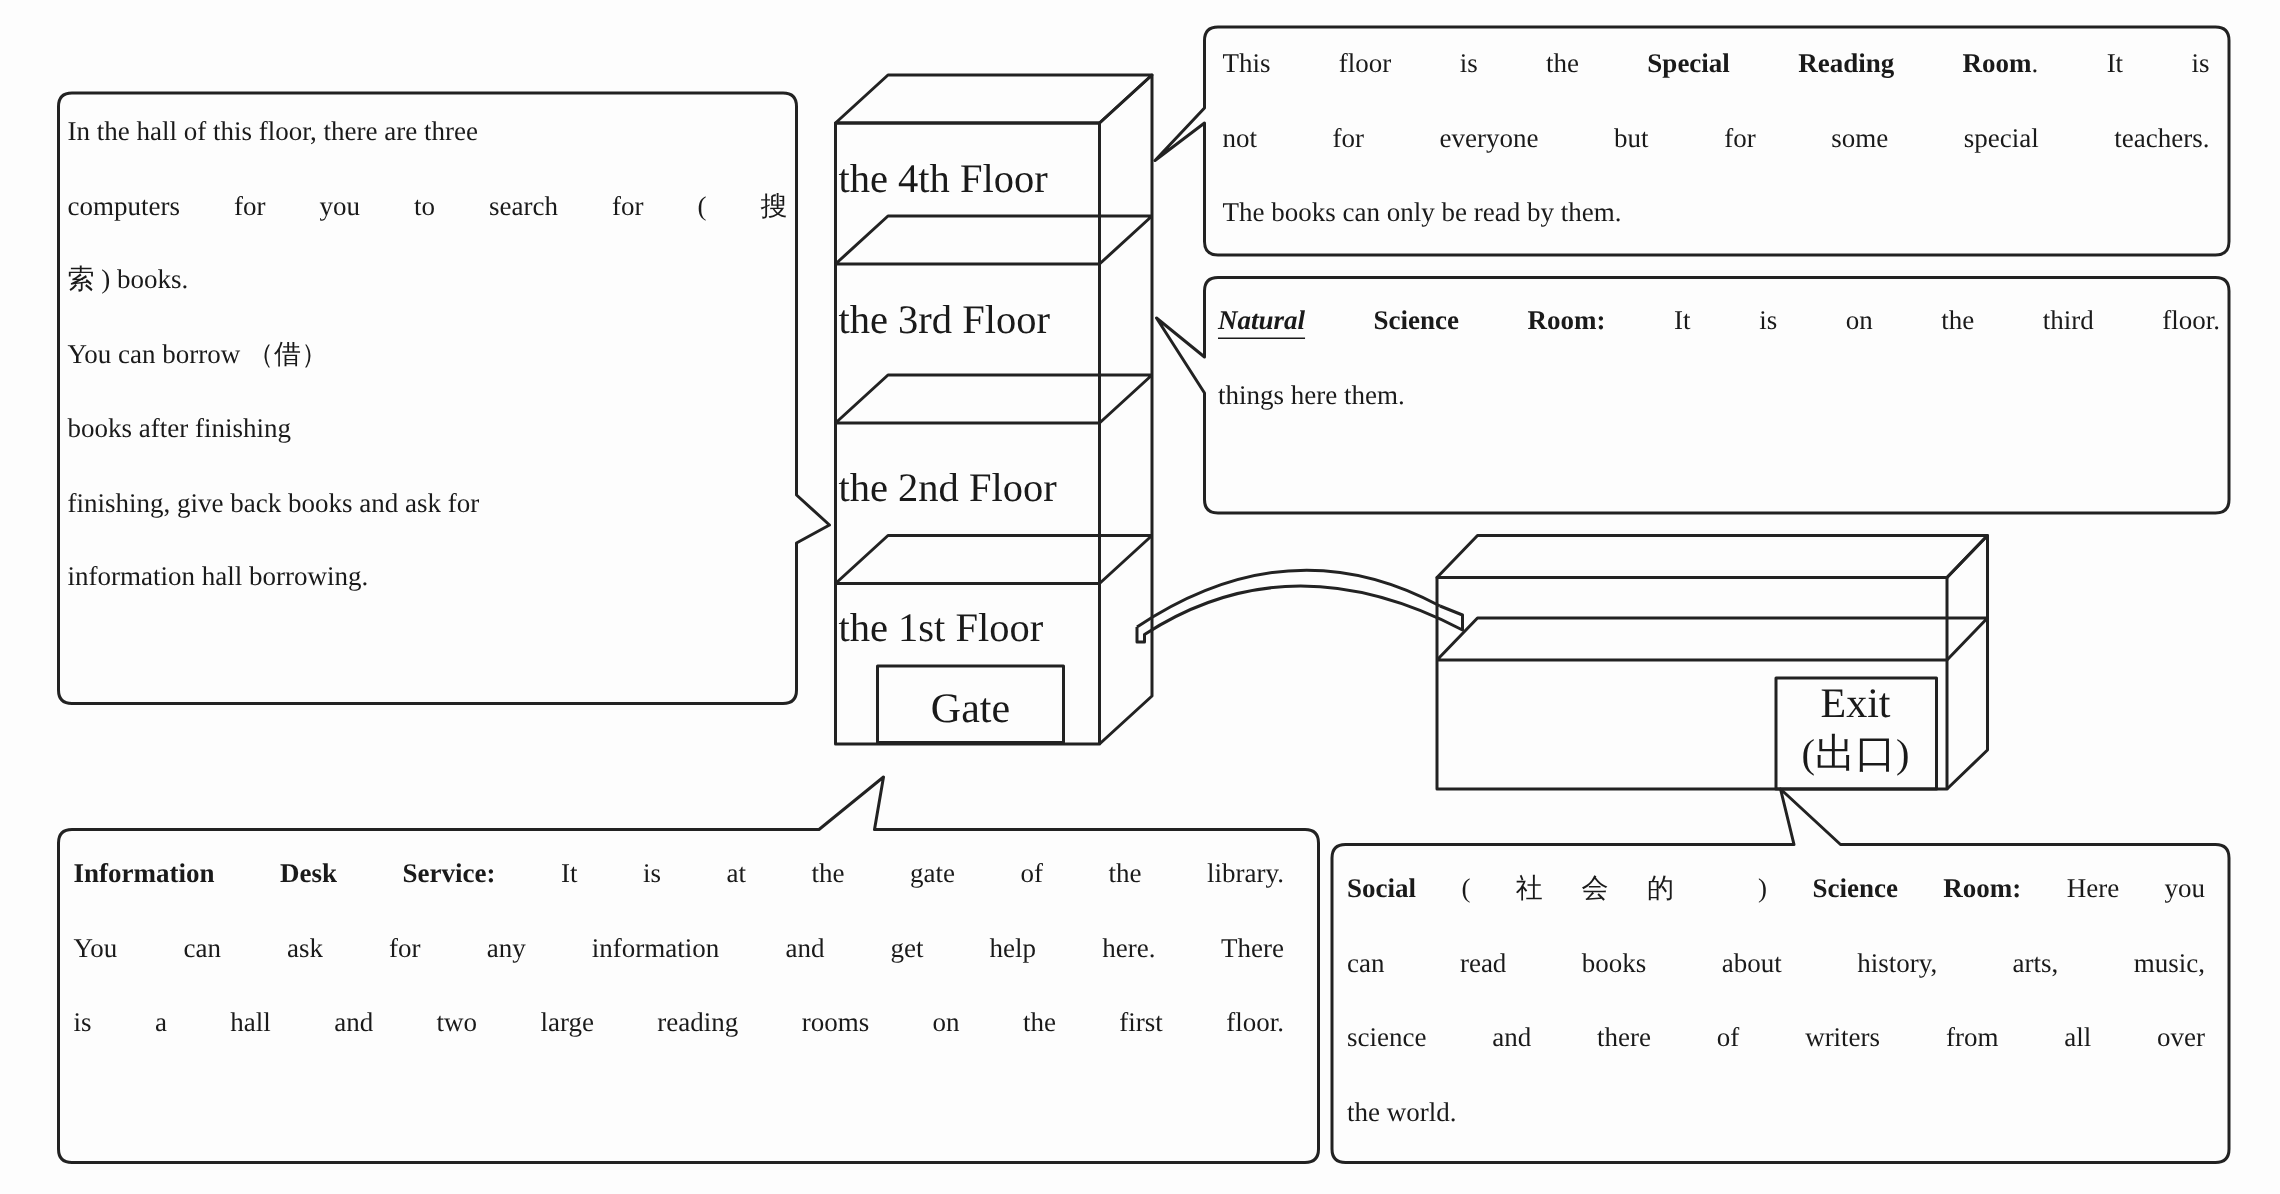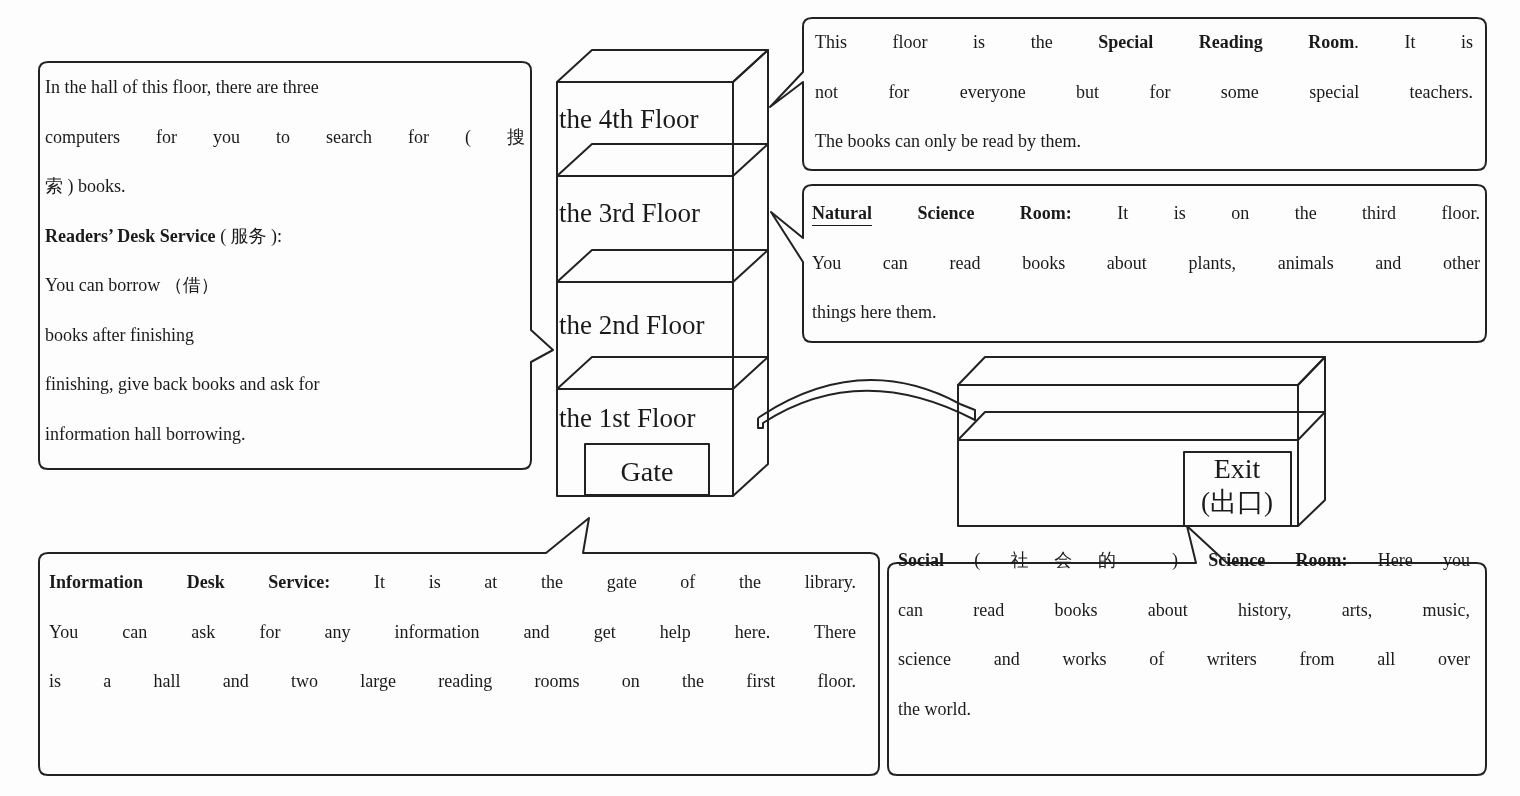--- a/index.html
+++ b/index.html
@@ -2,21 +2,21 @@
 <html><head>
 <meta charset="utf-8">
 <style>
   html, body { margin:0; padding:0; background:#fdfdfd; }
   body { width:1520px; height:796px; position:relative; overflow:hidden;
          font-family:"Liberation Serif", "DejaVu Serif", serif; color:#1a1a1a; }
   #diagram { position:absolute; left:0; top:0; width:1520px; height:796px; }
   .box { position:absolute; font-size:18px; line-height:49.5px; white-space:nowrap; }
   .box .ln { display:block; }
   .b { font-weight:bold; }
-  .u { text-decoration:underline; text-underline-offset:6px; }
+  .u { text-decoration:underline; text-underline-offset:6px;font-style:italic; }
   .lbl { font-family:"Liberation Serif", serif; font-size:27px; fill:#1a1a1a; }
   .lbl-sm { font-family:"Liberation Serif", serif; font-size:28px; fill:#1a1a1a; }
   .just { text-align:justify; text-align-last:justify; }
 </style>
 </head>
 <body>
 
 <svg id="diagram" viewBox="0 0 1520 796" xmlns="http://www.w3.org/2000/svg">
   <g fill="none" stroke="#222" stroke-width="2" stroke-linejoin="round">
 
@@ -63,43 +63,41 @@
   <text class="lbl" x="559" y="427">the 1st Floor</text>
   <text class="lbl-sm" x="647" y="481" text-anchor="middle">Gate</text>
   <text class="lbl-sm" x="1237" y="478" text-anchor="middle">Exit</text>
   <text class="lbl" x="1237" y="511" text-anchor="middle" font-size="24">(出口)</text>
 </svg>
 
 <div class="box" style="left:45px; top:63px; width:480px;">
   <span class="ln">In the hall of this floor, there are three</span>
   <span class="ln just">computers for you to search for ( 搜</span>
   <span class="ln">索 ) books.</span>
-  <span class="ln"><span class="b">Readers’ Desk Service</span><span> ( 服务 ):</span></span>
   <span class="ln">You can borrow  （借）</span>
   <span class="ln">books after finishing</span>
   <span class="ln">finishing, give back books and ask for</span>
   <span class="ln">information hall borrowing.</span>
 </div>
 
 <div class="box" style="left:815px; top:18px; width:658px;">
   <span class="ln just"><span>This floor is the </span><span class="b">Special Reading Room</span><span>. It is</span></span>
   <span class="ln just">not for everyone but for some special teachers.</span>
   <span class="ln">The books can only be read by them.</span>
 </div>
 
 <div class="box" style="left:812px; top:189px; width:668px;">
   <span class="ln just"><span class="b u">Natural</span><span class="b"> Science Room:</span><span> It is on the third floor.</span></span>
-  <span class="ln just">You can read books about plants, animals and other</span>
   <span class="ln">things here them.</span>
 </div>
 
 <div class="box" style="left:49px; top:558px; width:807px;">
   <span class="ln just"><span class="b">Information Desk Service:</span><span> It is at the gate of the library.</span></span>
   <span class="ln just">You can ask for any information and get help here. There</span>
   <span class="ln just">is a hall and two large reading rooms on the first floor.</span>
 </div>
 
-<div class="box" style="left:898px; top:536px; width:572px;">
+<div class="box" style="left:898px; top:568px; width:572px;">
   <span class="ln just"><span class="b">Social</span><span> ( 社会的 ) </span><span class="b">Science Room:</span><span> Here you</span></span>
   <span class="ln just">can read books about history, arts, music,</span>
-  <span class="ln just">science and works of writers from all over</span>
+  <span class="ln just">science and there of writers from all over</span>
   <span class="ln">the world.</span>
 </div>
 
 </body></html>

